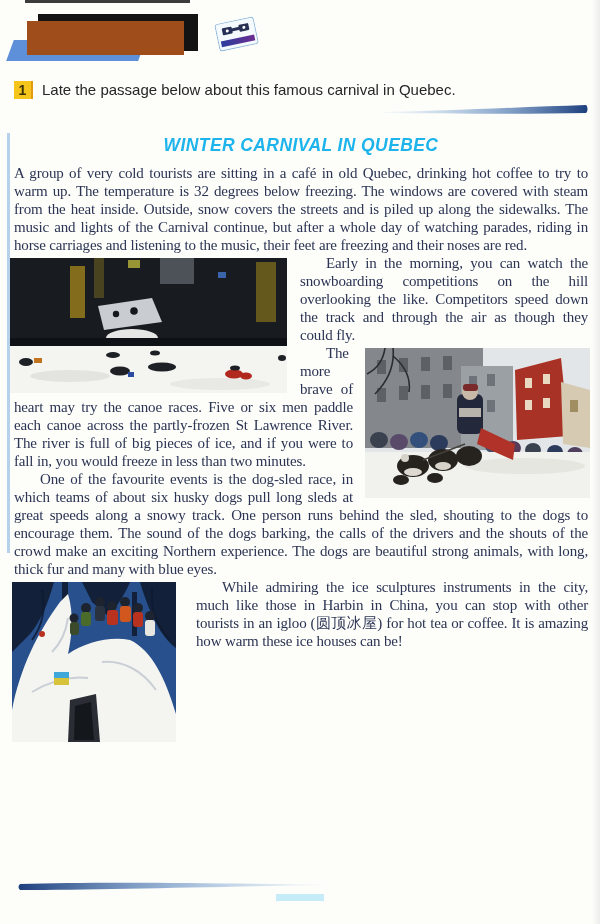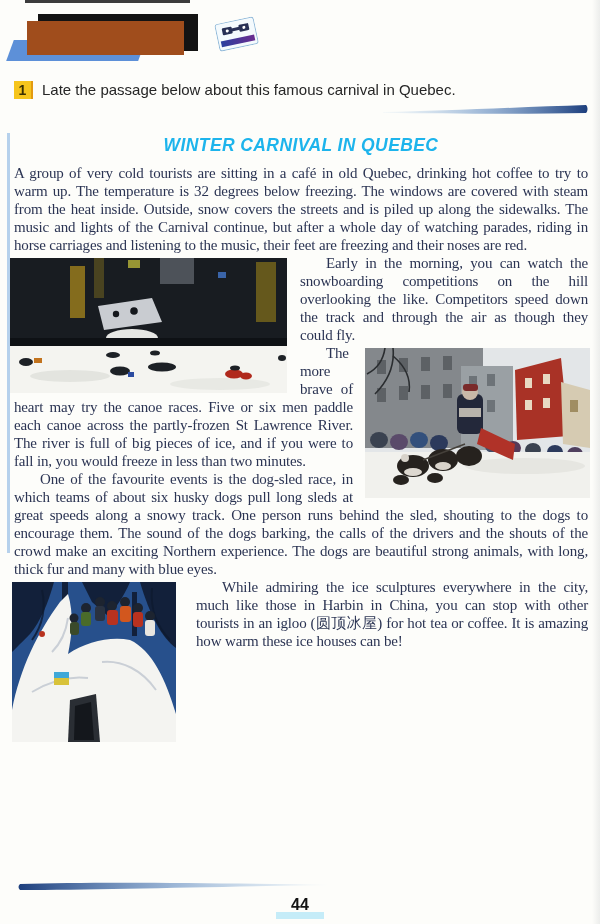--- a/index.html
+++ b/index.html
@@ -257,32 +257,31 @@
           <rect x="121" y="30" width="10" height="15" rx="3" fill="#b8321f"></rect>
         <circle cx="138" cy="34" r="5" fill="#1d2430"></circle>
           <rect x="133" y="38" width="10" height="16" rx="3" fill="#e8e6e0"></rect>
         <circle cx="62" cy="36" r="4.5" fill="#1d2430"></circle>
           <rect x="58" y="40" width="9" height="13" rx="3" fill="#3a4a2a"></rect>
       </g>
       <circle cx="30" cy="52" r="3" fill="#b8321f"></circle>
     </svg>
   </span>
 
-  <p>While admiring the ice sculptures everywhere in the city, much like those in Harbin in China, you can stop with other tourists in an igloo (圆顶冰屋) for hot tea or coffee. It is amazing how warm these ice houses can be!</p>
+  <p>While admiring the ice sculptures instruments in the city, much like those in Harbin in China, you can stop with other tourists in an igloo (圆顶冰屋) for hot tea or coffee. It is amazing how warm these ice houses can be!</p>
 </div>
 
 <div class="swoosh-bottom">
   <svg width="312" height="14" viewBox="0 0 312 14">
     <defs>
       <linearGradient id="swb" x1="0" y1="0" x2="1" y2="0">
         <stop offset="0" stop-color="#1d3f7d"></stop>
         <stop offset="0.5" stop-color="#4d7cb8" stop-opacity="0.55"></stop>
         <stop offset="1" stop-color="#7fb0dd" stop-opacity="0.05"></stop>
       </linearGradient>
     </defs>
     <path d="M2,4 C80,1.5 200,3 312,5 C200,6.5 80,10 2,10 C0,8 0,6 2,4 Z" fill="url(#swb)"></path>
   </svg>
 </div>
 
 <div class="page-num-wrap">
-  <div class="page-num">44</div>
   <div class="page-underline"></div>
 </div>
 
 </body></html>

